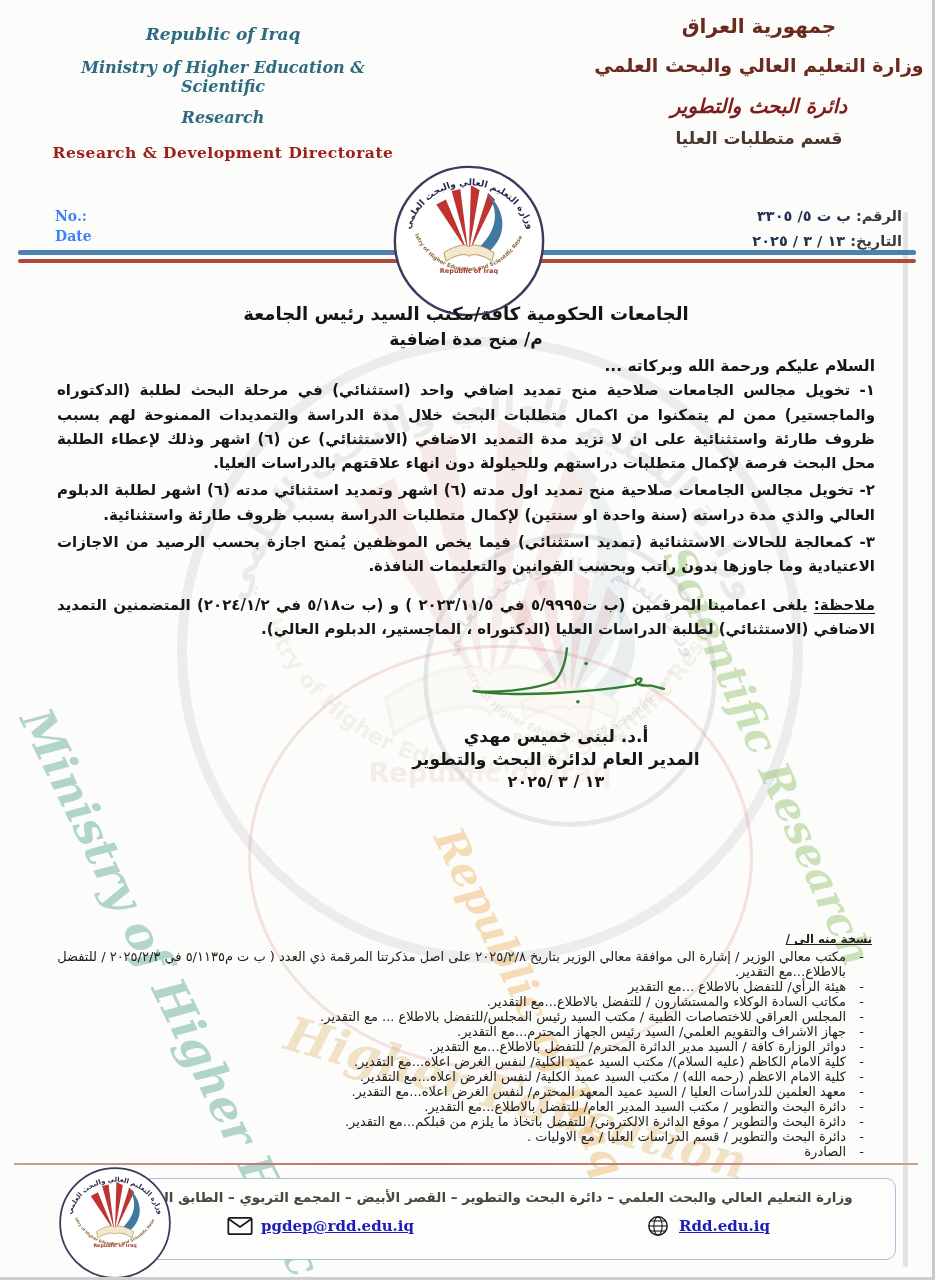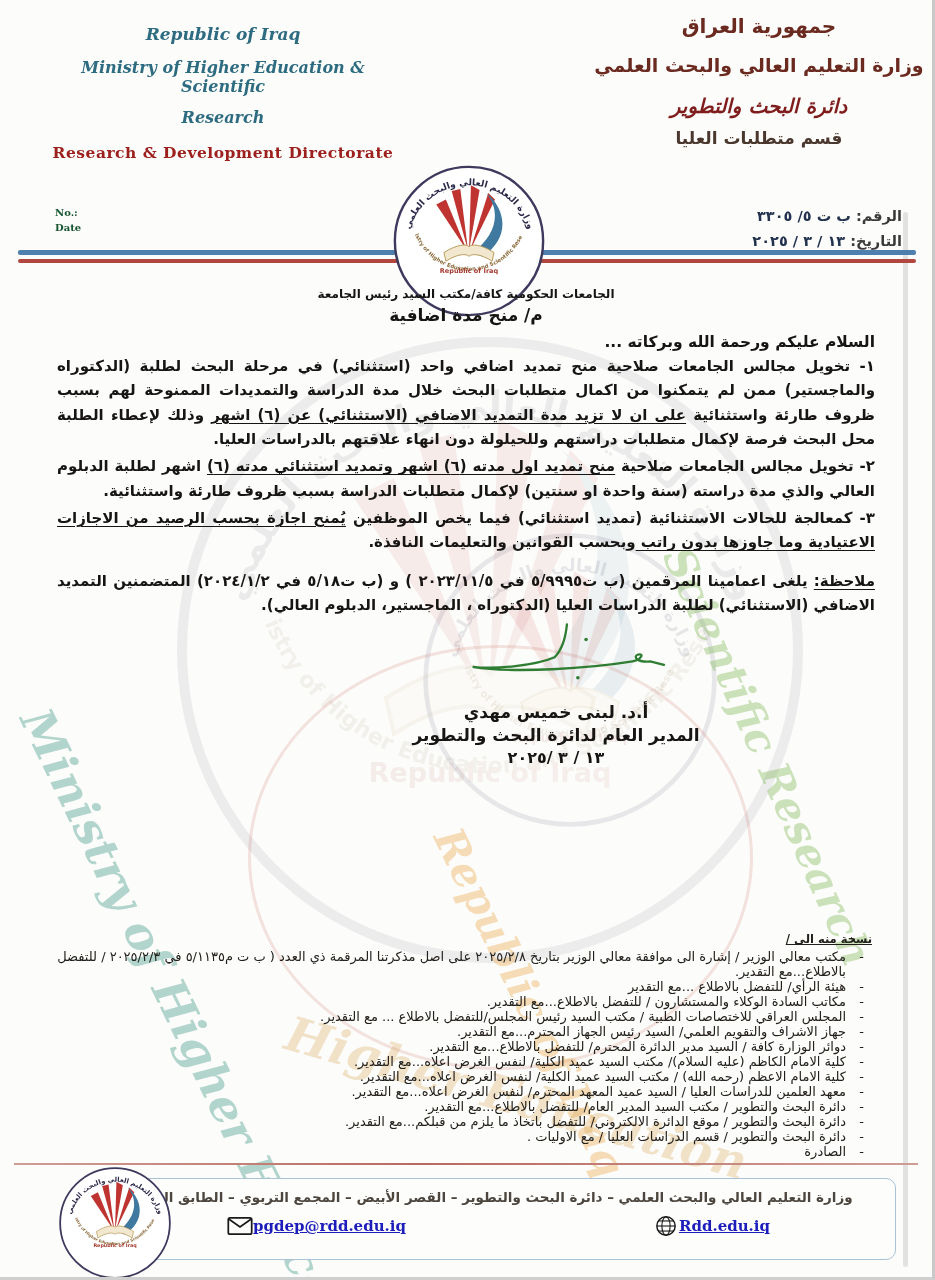--- a/index.html
+++ b/index.html
@@ -23,21 +23,21 @@
   .hdr-ar {
     position:absolute; right:8px; top:14px; width:330px; text-align:center; direction:rtl;
     font-weight:bold;
   }
   .hdr-ar .c1 { font-size:20px; color:#6b2a20; margin-bottom:16px; letter-spacing:1px; }
   .hdr-ar .c2 { font-size:19px; color:#6b2a20; margin-bottom:18px; }
   .hdr-ar .c3 { font-size:20px; color:#7f1d1d; margin-bottom:10px;font-style:italic; }
   .hdr-ar .c4 { font-size:17px; color:#4a382e; }
   .refblock-en {
     position:absolute; left:55px; top:206px; font-family:"DejaVu Serif", serif;
-    font-weight:bold; font-size:10px; color:#14532d; line-height:1.45;
+    font-weight:bold; font-size:14px; color:#3b82f6; line-height:1.45;
   }
   .refblock-ar {
     position:absolute; right:30px; top:204px; width:300px; direction:rtl;
     font-weight:bold; font-size:14.5px; color:#23324f; line-height:1.7;
   }
   .refblock-ar .lab { color:#3a3a3a; margin-left:0; }
   .rules { position:absolute; left:18px; right:16px; top:250px; }
   .rule-blue { height:5px; background:#4f7fae; border-radius:2px; margin-bottom:4px; }
   .rule-red  { height:4px; background:#b2473f; border-radius:2px; }
   
@@ -54,26 +54,26 @@
   .wm4 { left:295px; top:1005px; font-size:48px; color:rgba(212,162,82,.30); transform:rotate(16deg); }
   .wm-circle { position:absolute; left:248px; top:645px; width:505px; height:425px;
        border:3px solid rgba(195,85,72,.16); border-radius:50%; pointer-events:none; }
   .edge-shadow { position:absolute; right:24px; top:212px; bottom:10px; width:5px;
        background:rgba(110,110,110,.18); border-radius:3px; }
   
   .content {
     position:absolute; left:57px; right:57px; top:286px; direction:rtl;
     color:#171513; font-weight:bold;
   }
-  .to-line   { text-align:center; font-size:12px; line-height:1.35; }
+  .to-line   { text-align:center; font-size:18px; line-height:1.35;margin-top:16px; }
   .subject   { text-align:center; font-size:17px; margin-top:3px; }
   .greeting  { text-align:right; font-size:15.5px; margin-top:8px; }
   .para      { font-size:15px; line-height:1.62; text-align:justify; margin-top:3px; }
   .intro     { text-indent:30px; }
-  .emph      { text-decoration:underline; text-underline-offset:3px; }
+  .emph      { text-underline-offset:3px; }
   .note .nlab{ text-decoration:underline; text-underline-offset:3px; }
   .note      { margin-top:14px; }
   .closing   { text-align:center; font-size:16.5px; margin-top:18px; }
   .sig-wrap  { width:360px; margin-left:auto; margin-right:auto; transform:translateX(90px); text-align:center; margin-top:2px; }
   .sig-svg   { width:330px; height:82px; display:block; margin:0 auto; }
   .sig-name  { font-size:17px; line-height:1.35; }
   .sig-title { font-size:17px; line-height:1.35; }
   .sig-date  { font-size:16px; line-height:1.4; letter-spacing:2px; }
   
   .cc { position:absolute; left:57px; right:60px; top:932px; direction:rtl; color:#23201c; }
@@ -85,21 +85,21 @@
   .pre-footer-rule { position:absolute; left:14px; right:14px; top:1163px; height:2px;
       background:linear-gradient(to right, #cf9d96, #b96a60 45%, #cf9d96); }
   .footer-box {
     position:absolute; left:76px; right:36px; top:1178px; height:82px;
     border:1.5px solid #a9c3d6; border-radius:10px; background:#fdfdfc;
     padding:10px 30px 0 30px;
   }
   .footer-address { direction:rtl; text-align:center; font-size:13.5px; font-weight:bold;
       color:#4c463e; margin-bottom:10px; }
   .footer-links { display:flex; justify-content:space-between; padding:0 95px 0 120px; align-items:center; }
-  .flink { display:flex; align-items:center; }
+  .flink { display:flex; align-items:center; gap:8px; }
   .flink a { color:#1d1dbb; font-weight:bold; font-size:15px; font-family:"DejaVu Serif", serif; }
   .icon-svg { width:26px; height:22px; }
 </style>
 </head>
 <body>
 
 <svg width="0" height="0" style="position:absolute" aria-hidden="true">
   <defs>
     <g id="sealdef">
       <circle cx="80" cy="80" r="77" fill="#ffffff" stroke="#3d3a5e" stroke-width="2.5"></circle>

